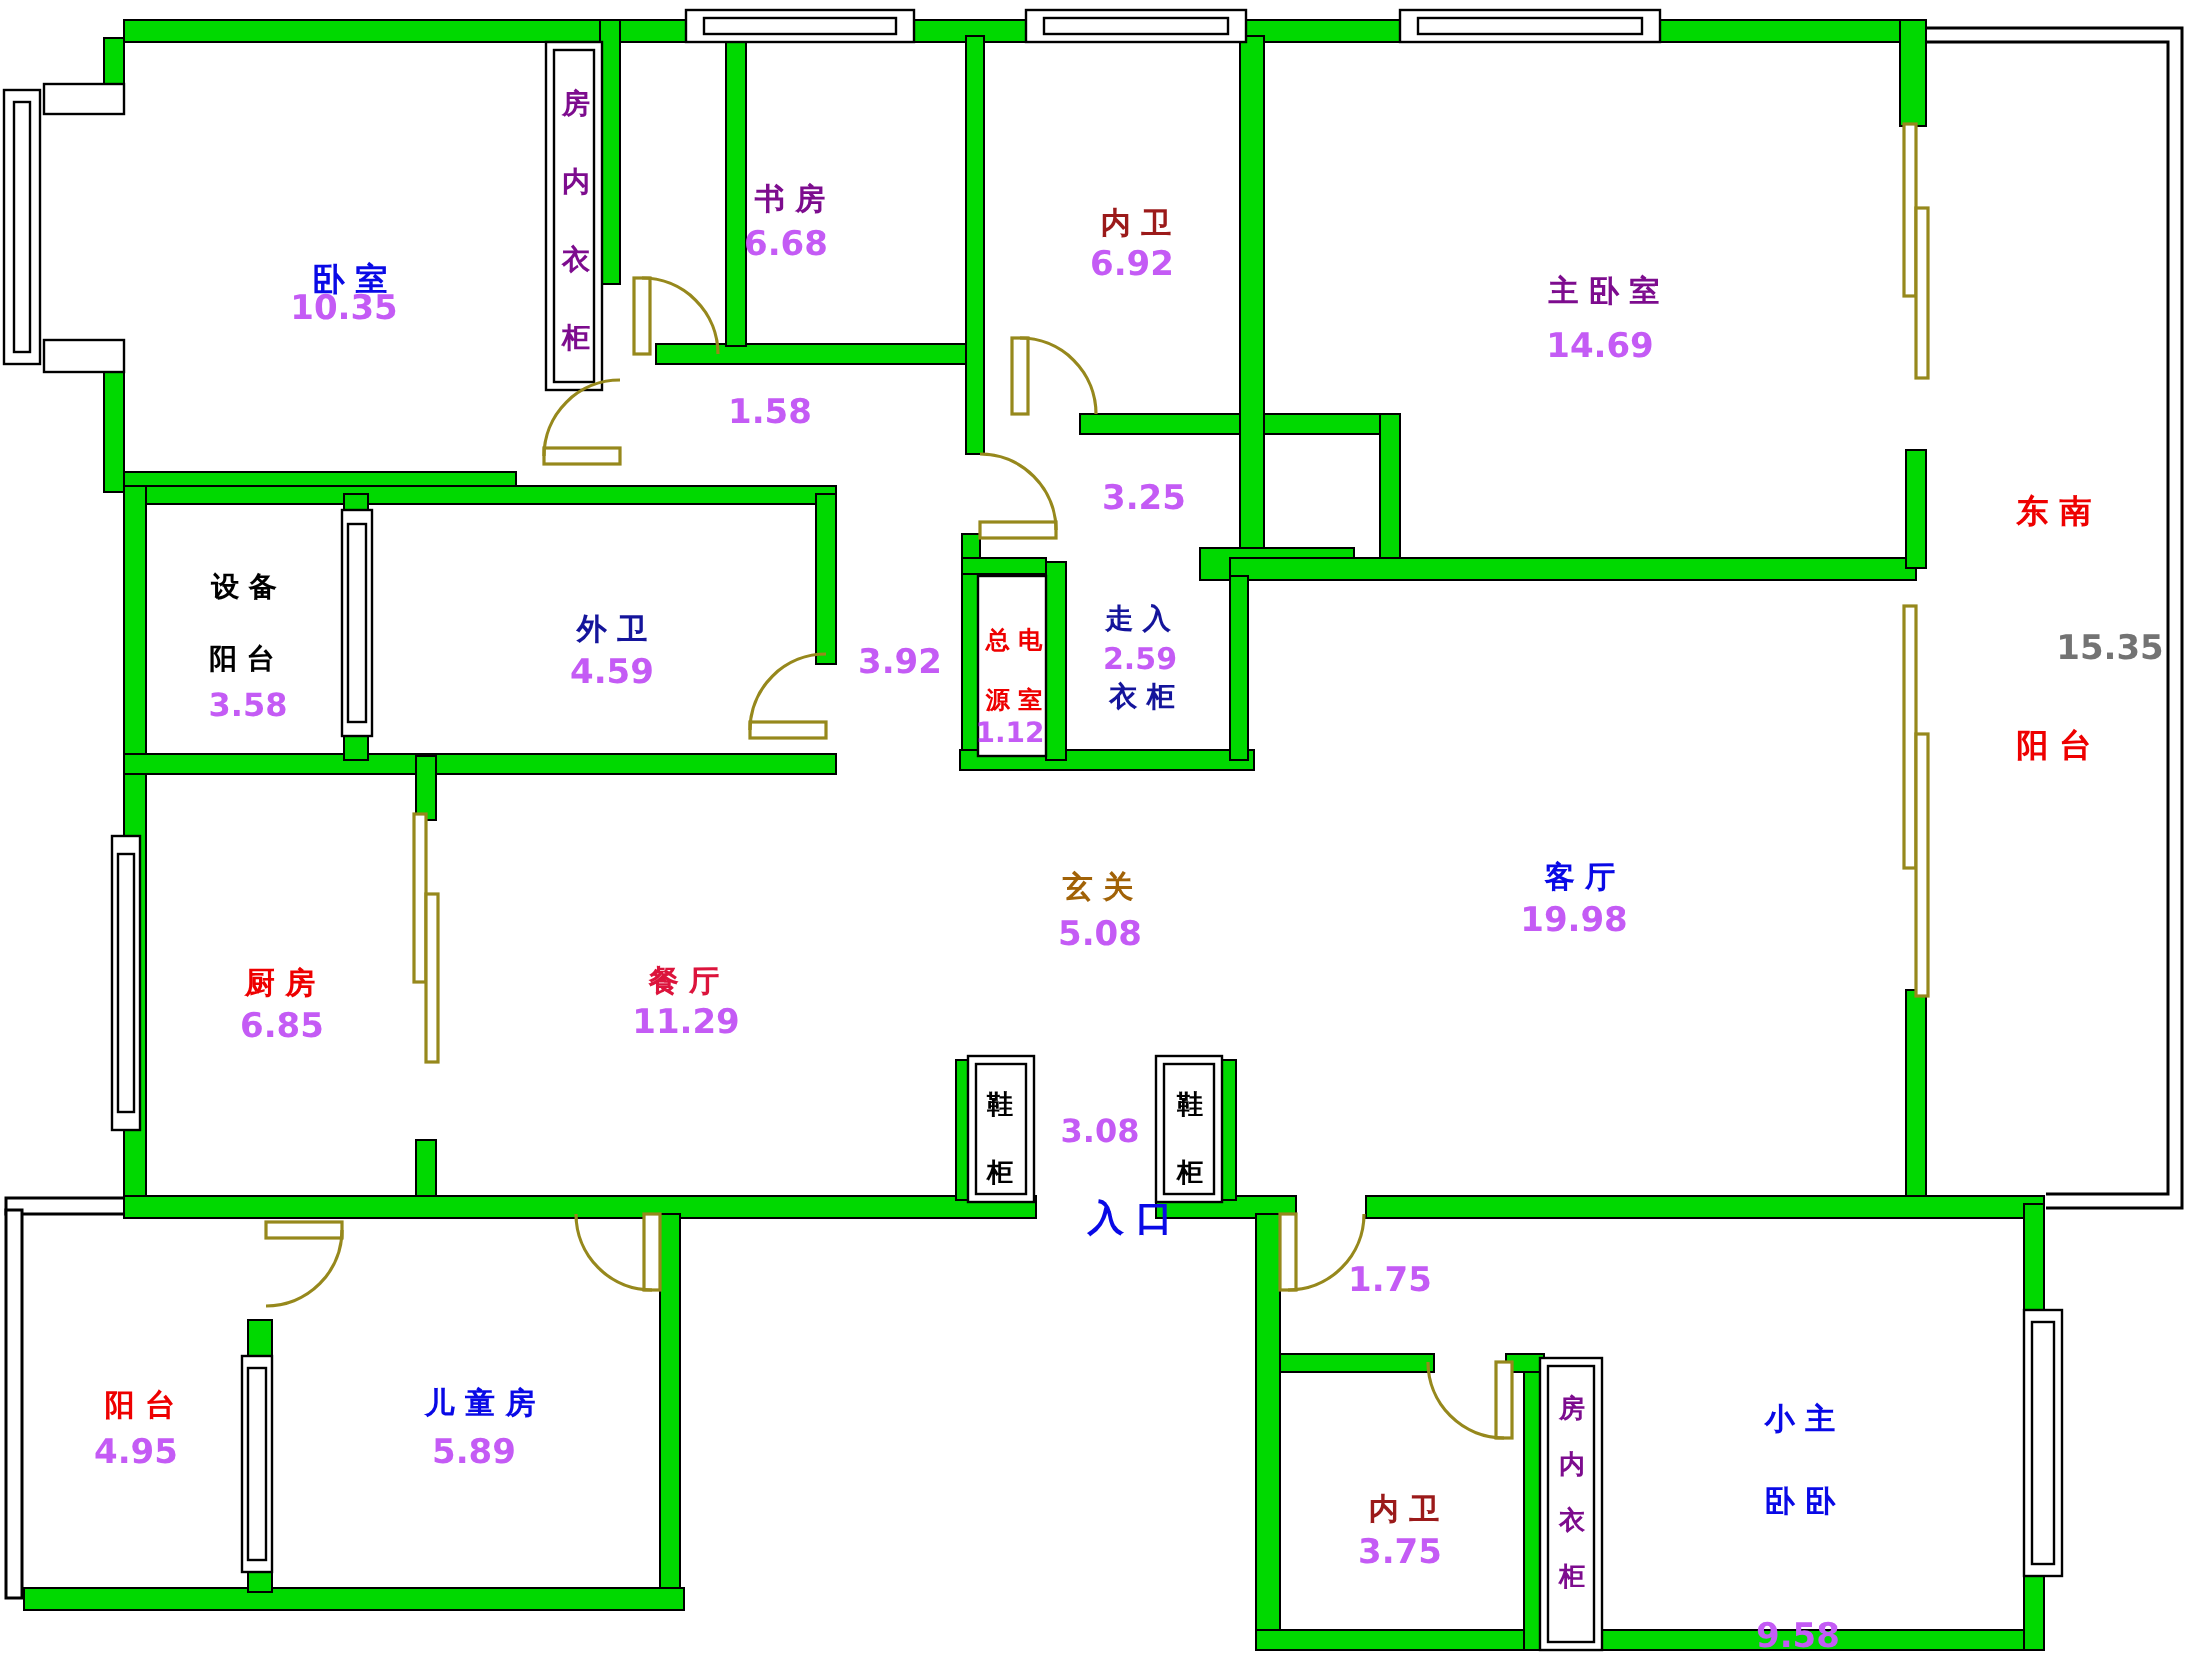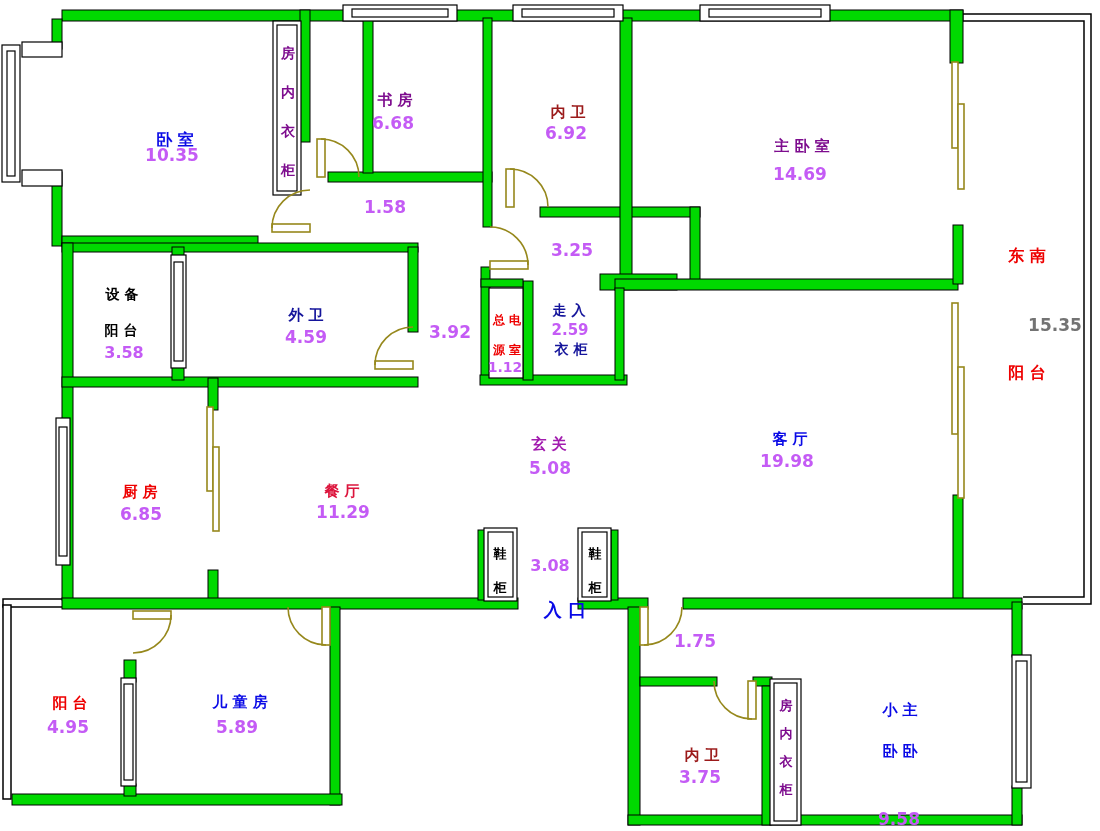--- a/index.html
+++ b/index.html
@@ -153,21 +153,21 @@
       <div class="lbl" style="left: 124px; top: 353px; color: rgb(196, 91, 245); font-size: 16px;">3.58</div>
       <div class="lbl" style="left: 306px; top: 315px; color: rgb(20, 20, 155); font-size: 15px;">外 卫</div>
       <div class="lbl" style="left: 306px; top: 337px; color: rgb(196, 91, 245); font-size: 17px;">4.59</div>
       <div class="lbl" style="left: 450px; top: 332px; color: rgb(196, 91, 245); font-size: 17px;">3.92</div>
       <div class="lbl" style="left: 507px; top: 320px; color: rgb(238, 0, 0); font-size: 12px;">总 电</div>
       <div class="lbl" style="left: 507px; top: 350px; color: rgb(238, 0, 0); font-size: 12px; text-align: right;">源 室</div>
       <div class="lbl" style="left: 505px; top: 367px; color: rgb(196, 91, 245); font-size: 14px;">1.12</div>
       <div class="lbl" style="left: 569px; top: 310px; color: rgb(20, 20, 155); font-size: 14px;">走 入</div>
       <div class="lbl" style="left: 570px; top: 330px; color: rgb(196, 91, 245); font-size: 15px;">2.59</div>
       <div class="lbl" style="left: 571px; top: 349px; color: rgb(20, 20, 155); font-size: 14px;">衣 柜</div>
-      <div class="lbl" style="left: 549px; top: 444px; color: #a21caf; font-size: 15px;">玄 关</div>
+      <div class="lbl" style="left: 549px; top: 444px; color: #a16207; font-size: 15px;">玄 关</div>
       <div class="lbl" style="left: 550px; top: 468px; color: rgb(196, 91, 245); font-size: 17px;">5.08</div>
       <div class="lbl" style="left: 790px; top: 439px; color: rgb(9, 9, 230); font-size: 15px;">客 厅</div>
       <div class="lbl" style="left: 787px; top: 461px; color: rgb(196, 91, 245); font-size: 17px;">19.98</div>
       <div class="lbl" style="left: 140px; top: 492px; color: rgb(238, 0, 0); font-size: 15px;">厨 房</div>
       <div class="lbl" style="left: 141px; top: 514px; color: rgb(196, 91, 245); font-size: 17px;">6.85</div>
       <div class="lbl" style="left: 342px; top: 491px; color: rgb(220, 20, 60); font-size: 15px;">餐 厅</div>
       <div class="lbl" style="left: 343px; top: 512px; color: rgb(196, 91, 245); font-size: 17px;">11.29</div>
       <div class="lbl vert" style="left: 500px; top: 570px; color: rgb(0, 0, 0); font-size: 13px; gap: 21px;">
         <span>鞋</span>
         <span>柜</span>

